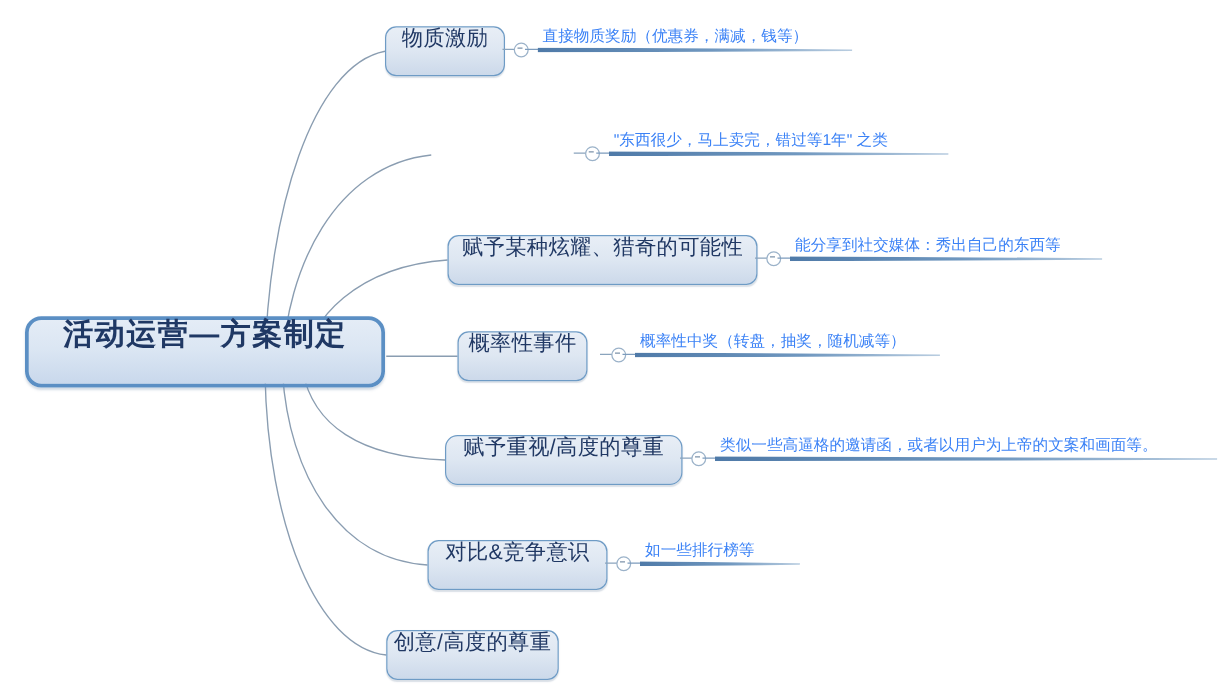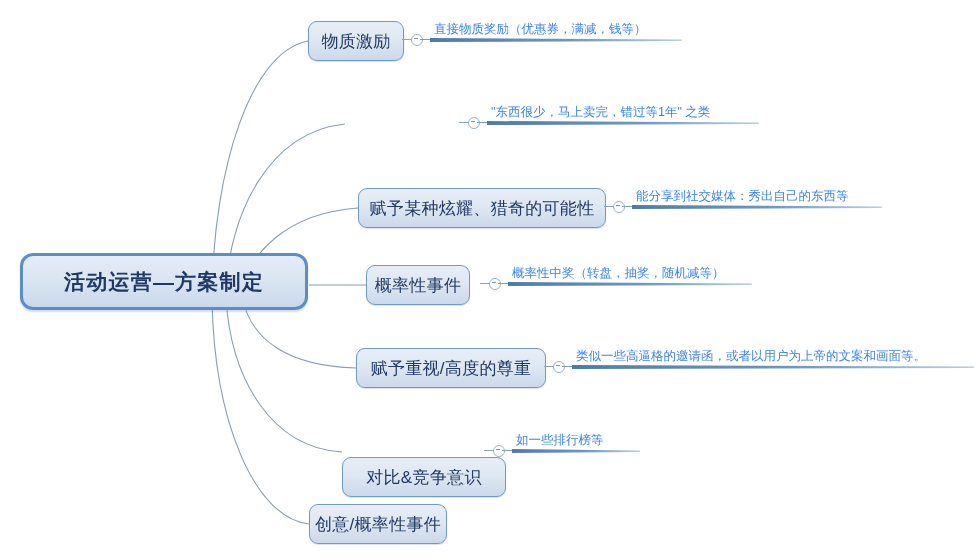--- a/index.html
+++ b/index.html
@@ -24,21 +24,20 @@
     width: 980px;
     height: 560px;
     pointer-events: none;
   }
 
   
   .node {
     position: absolute;
     box-sizing: border-box;
     display: flex;
-    align-items: center;
     justify-content: center;
     border-radius: 9px;
     background: linear-gradient(180deg, #e8eef6 0%, #dee7f2 48%, #ccd9ea 100%);
     border: 1.6px solid #6e9bc5;
     color: #203864;
     white-space: nowrap;
     box-shadow: 0 1px 1px rgba(120,140,165,0.28);
   }
   .node-label {
     font-size: 17px;
@@ -47,21 +46,21 @@
   }
 
   .node.root {
     border-width: 3px;
     border-color: #5b8fc4;
     border-radius: 13px;
     background: linear-gradient(180deg, #e4ecf6 0%, #dbe6f3 45%, #c9d8ec 100%);
     box-shadow: 0 2px 2px rgba(110,135,165,0.30);
   }
   .node.root .node-label {
-    font-size: 21px;
+    font-size: 24px;
     font-weight: bold;
     letter-spacing: 1.2px;
     color: #1f3864;
   }
 
   
   .note {
     position: absolute;
     box-sizing: border-box;
   }
@@ -186,43 +185,43 @@
   <div class="note" style="left:490px; top:260px; width:262px; height:26px;">
     <span class="note-link"></span>
     <span class="toggle"></span>
     <span class="note-stub"></span>
     <span class="note-text">概率性中奖（转盘，抽奖，随机减等）</span>
     <div class="note-bar" style="width:244px;">
         <div></div>
       </div>
   </div>
 
-  <div class="node" style="left:356px; top:348px; width:190px; height:40px;">
+  <div class="node" style="left:356px; top:348px; width:190px; height:40px;border-radius:10px;">
     <span class="node-label">赋予重视/高度的尊重</span>
   </div>
   <div class="note" style="left:554px; top:343px; width:420px; height:26px;">
     <span class="note-link"></span>
     <span class="toggle"></span>
     <span class="note-stub"></span>
     <span class="note-text">类似一些高逼格的邀请函，或者以用户为上帝的文案和画面等。</span>
     <div class="note-bar" style="width:402px;">
         <div></div>
       </div>
   </div>
 
-  <div class="node" style="left:342px; top:432px; width:164px; height:40px;margin-top:25px;">
+  <div class="node" style="left:342px; top:432px; width:144px; height:40px;">
     <span class="node-label">对比&amp;竞争意识</span>
   </div>
   <div class="note" style="left:494px; top:427px; width:146px; height:26px;">
     <span class="note-link"></span>
     <span class="toggle"></span>
     <span class="note-stub"></span>
     <span class="note-text">如一些排行榜等</span>
     <div class="note-bar" style="width:128px;">
         <div></div>
       </div>
   </div>
 
   <div class="node" style="left:309px; top:504px; width:138px; height:40px;">
-    <span class="node-label">创意/概率性事件</span>
+    <span class="node-label">创意/高度的尊重</span>
   </div>
 
 </div>
 
 </body></html>

